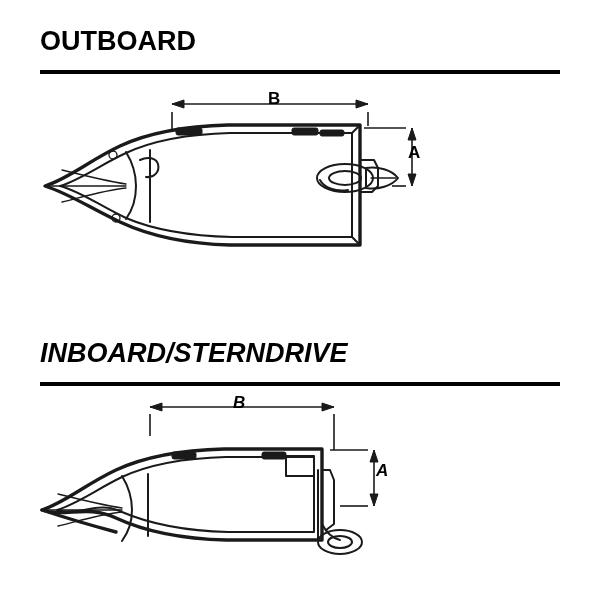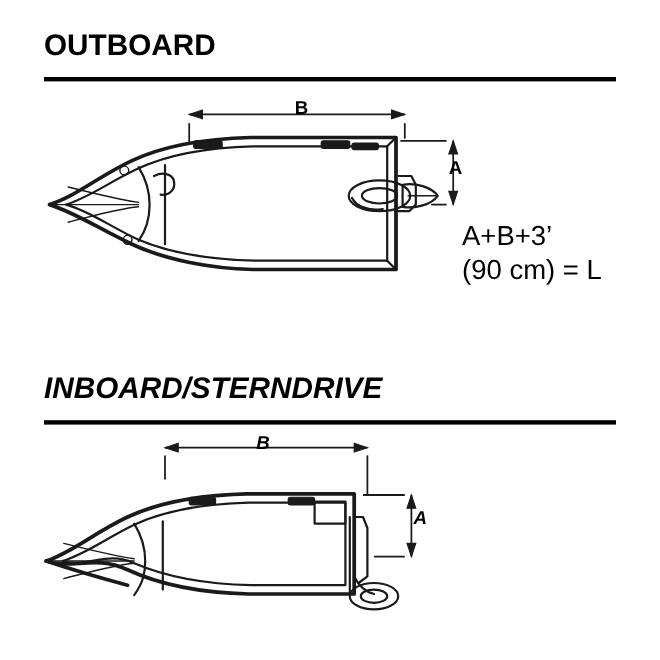--- a/index.html
+++ b/index.html
@@ -145,22 +145,20 @@
       <path class="fillblk" d="M412,128 L408,140 L416,140 Z"></path>
       <path class="fillblk" d="M412,186 L408,174 L416,174 Z"></path>
       <path class="dim" d="M364,128 L406,128"></path>
       <path class="dim" d="M392,186 L406,186"></path>
     </svg>
 
     <div class="dim-label" style="left:268px; top:90px;">B</div>
 
     <div class="dim-label" style="left:408px; top:144px;">A</div>
 
-    <div class="formula" id="formula-outboard">A+B+3’
-(90 cm) = L</div>
   </div>
 
   <div class="section" id="section-inboard">
 
     <div class="section-title" id="title-inboard">INBOARD/STERNDRIVE</div>
 
     <div class="title-rule" id="rule-inboard"></div>
 
     <svg class="art" width="600" height="290" viewBox="0 0 600 290">
 

